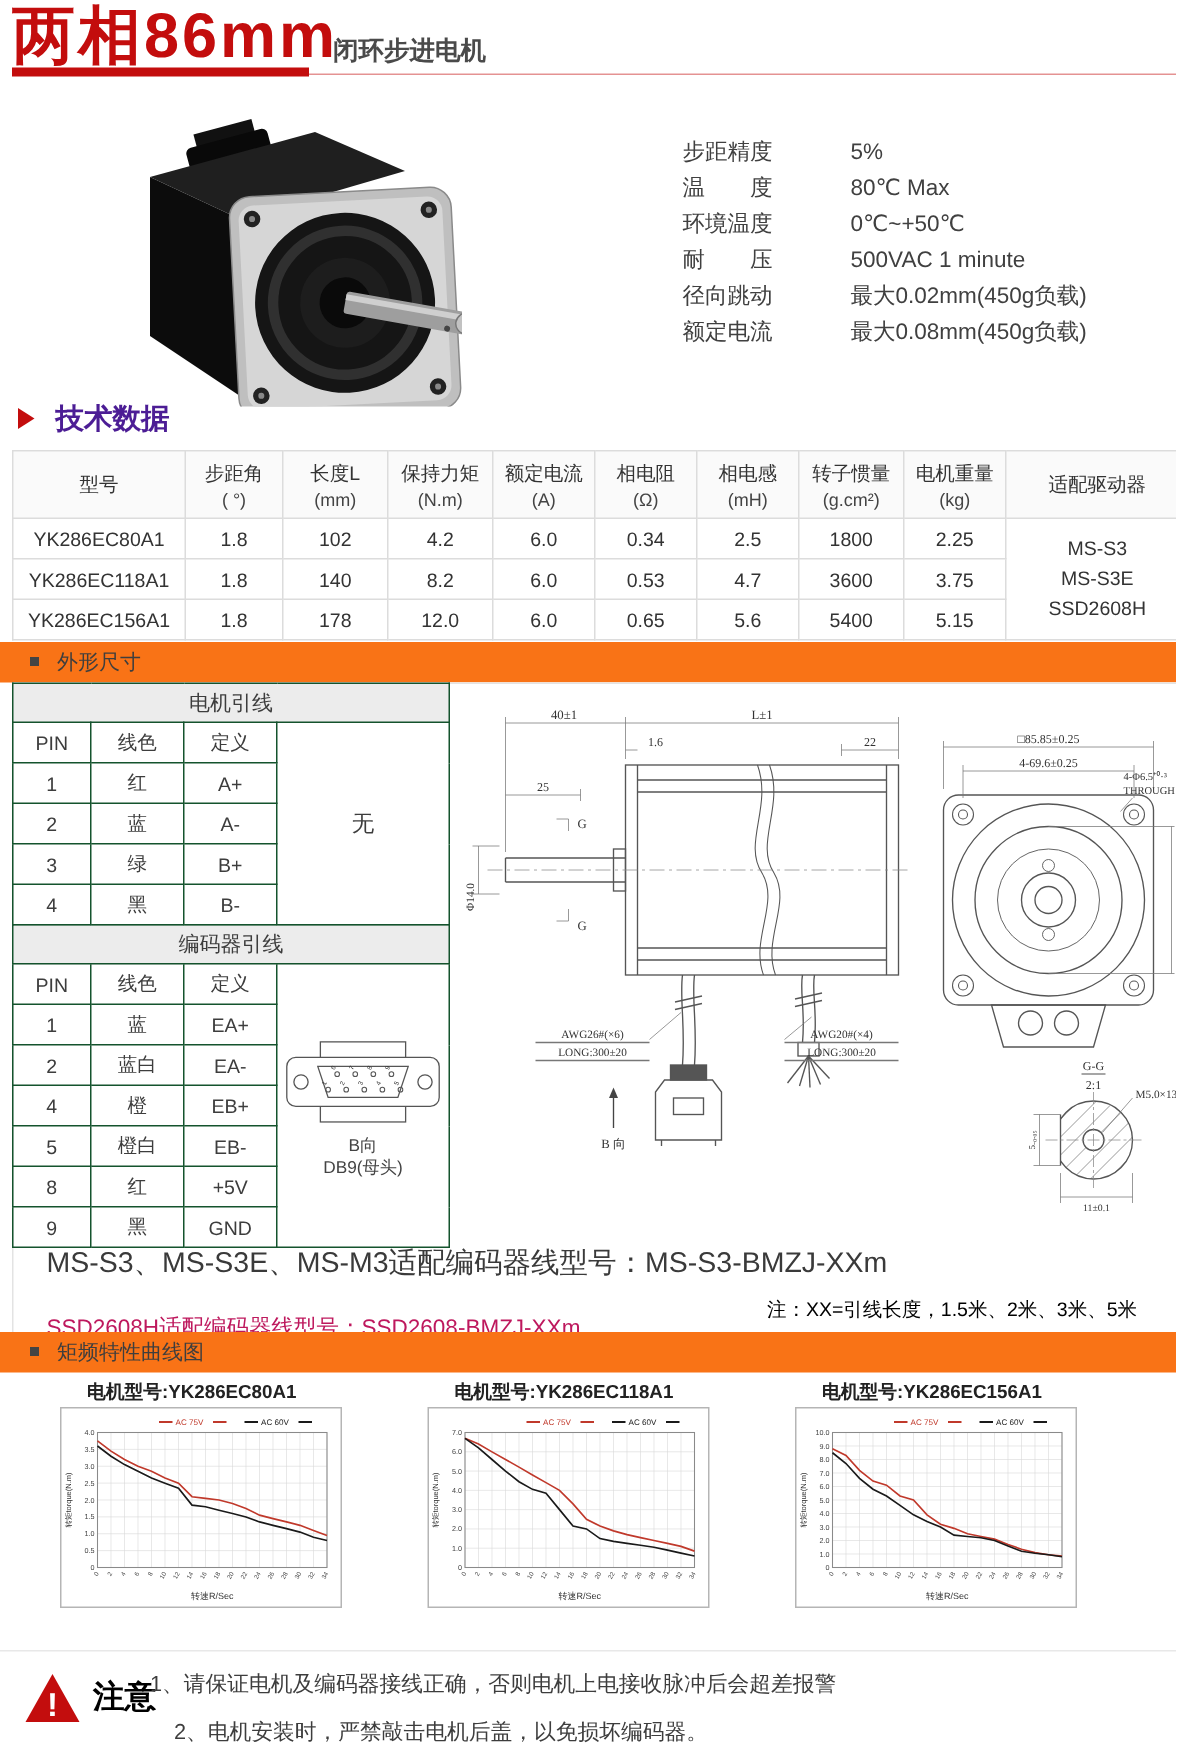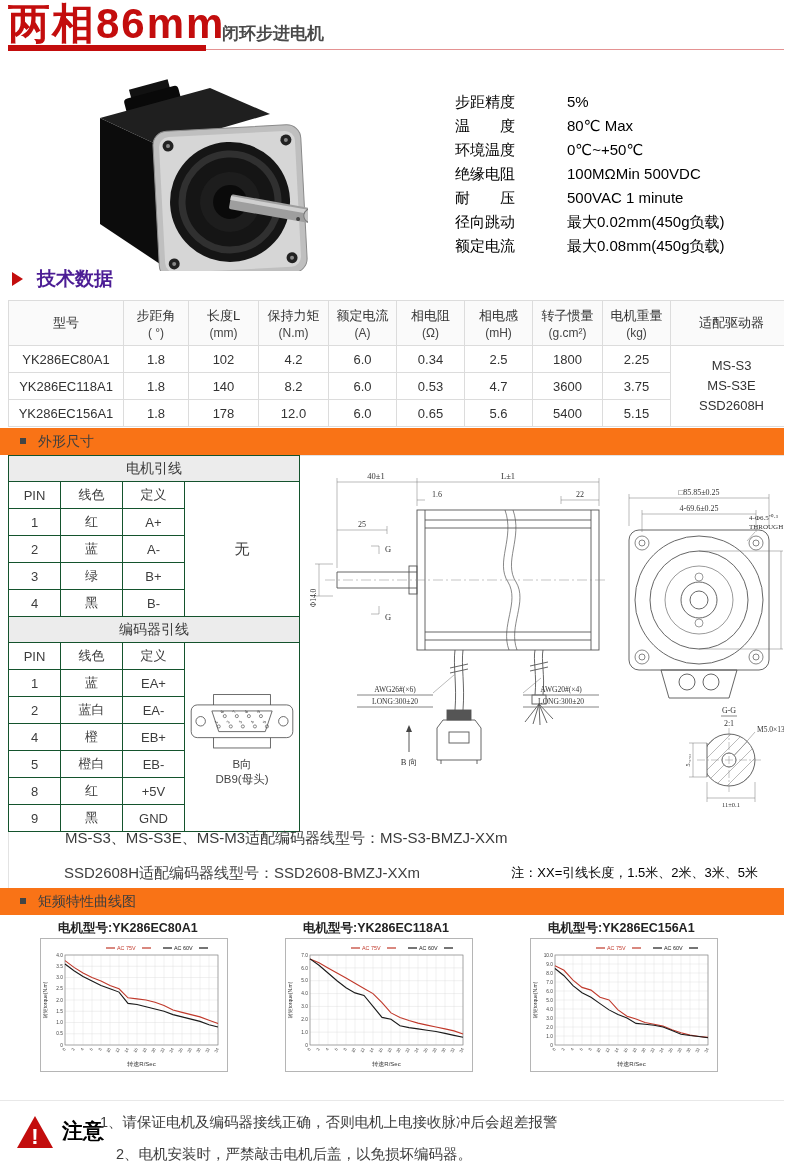--- a/index.html
+++ b/index.html
@@ -8,21 +8,21 @@
 
   
   .brand{position:absolute;left:8px;top:2px;font-size:42px;line-height:44px;font-weight:900;color:#c30d0d;letter-spacing:2px;}
   .brand-rule{position:absolute;left:8px;top:45px;width:198px;height:6px;background:#c30d0d;}
   .subtitle{position:absolute;left:222px;top:22px;font-size:17px;font-weight:bold;color:#4a4a4a;}
   .thin-rule{position:absolute;left:206px;top:49px;width:594px;height:1px;background:rgba(195,13,13,.45);}
 
   
   .photo{position:absolute;left:38px;top:66px;width:270px;height:205px;}
   .specs{position:absolute;left:455px;top:90px;width:340px;}
-  .spec-row{display:flex;height:24px;line-height:24px;font-size:15px;color:#000000;}
+  .spec-row{display:flex;height:24px;line-height:24px;font-size:15px;color:#404040;}
   .spec-label{width:112px;}
   .spec-value{flex:1;}
 
   
   .sec-title{position:absolute;left:12px;top:266px;display:flex;align-items:center;}
   .tri{width:0;height:0;border-left:11px solid #c30d0d;border-top:7px solid transparent;border-bottom:7px solid transparent;margin-right:14px;}
   .sec-title span.t{font-size:19px;font-weight:bold;color:#4c1d95;}
   .bar{position:absolute;left:0;width:800px;height:27px;background:#f97316;line-height:27px;font-size:14px;color:#3e3e3e;}
   .bar .sq{display:inline-block;width:6px;height:6px;background:#444;margin:0 12px 2px 20px;vertical-align:middle;}
   .bar-dims{top:428px;}
@@ -42,22 +42,22 @@
   .dims{position:absolute;left:8px;top:455px;width:784px;height:433px;border:1px solid #e3e3e3;background:#fff;}
   .ltables{position:absolute;left:-1px;top:-1px;width:291px;}
   .ltables table{width:291px;font-size:13px;color:#3d3d3d;table-layout:fixed;}
   .ltables th,.ltables td{border:1px solid #14532d;text-align:center;padding:0;height:26px;font-weight:normal;}
   .ltables .cap{background:#ececec;font-size:14px;height:25px;}
   .ltables .note-cell{font-size:15px;}
   .db9-wrap{padding-top:4px;}
   .db9-cap{font-size:11.5px;color:#444;line-height:15px;}
   .drawings{position:absolute;left:300px;top:4px;}
   .dtx{font-family:"Liberation Serif",serif;fill:#333;}
-  .cable1{position:absolute;left:22px;top:373px;font-size:15px;color:#3a3a3a;margin-left:34px;}
-  .cable2{position:absolute;left:22px;top:408px;font-size:15px;color:#404040;margin-left:33px;}
+  .cable1{position:absolute;left:22px;top:373px;font-size:19px;color:#3a3a3a;}
+  .cable2{position:absolute;left:22px;top:420px;font-size:15px;color:#be185d;}
   .cable-note{position:absolute;right:35px;top:408px;font-size:13px;color:#000000;}
 
   
   .chart-title{position:absolute;top:920px;font-size:12.5px;font-weight:bold;color:#222;}
   .ct0{left:58px;} .ct1{left:303px;} .ct2{left:548px;}
   .chart-host{position:absolute;top:938px;width:186px;height:132px;border:1px solid #b5b5b5;background:#fff;}
   .ch0{left:40px;} .ch1{left:285px;} .ch2{left:530px;}
 
   
   .notice{position:absolute;left:0;top:1100px;width:800px;height:70px;border-top:1px solid #e8e8e8;background:#fff;}
@@ -114,24 +114,20 @@
         <span class="spec-label">步距精度</span>
         <span class="spec-value">5%</span>
       </div>
     <div class="spec-row">
         <span class="spec-label">温　　度</span>
         <span class="spec-value">80℃ Max</span>
       </div>
     <div class="spec-row">
         <span class="spec-label">环境温度</span>
         <span class="spec-value">0℃~+50℃</span>
-      </div>
-    <div class="spec-row">
-        <span class="spec-label">绝缘电阻</span>
-        <span class="spec-value">100MΩMin 500VDC</span>
       </div>
     <div class="spec-row">
         <span class="spec-label">耐　　压</span>
         <span class="spec-value">500VAC 1 minute</span>
       </div>
     <div class="spec-row">
         <span class="spec-label">径向跳动</span>
         <span class="spec-value">最大0.02mm(450g负载)</span>
       </div>
     <div class="spec-row">

